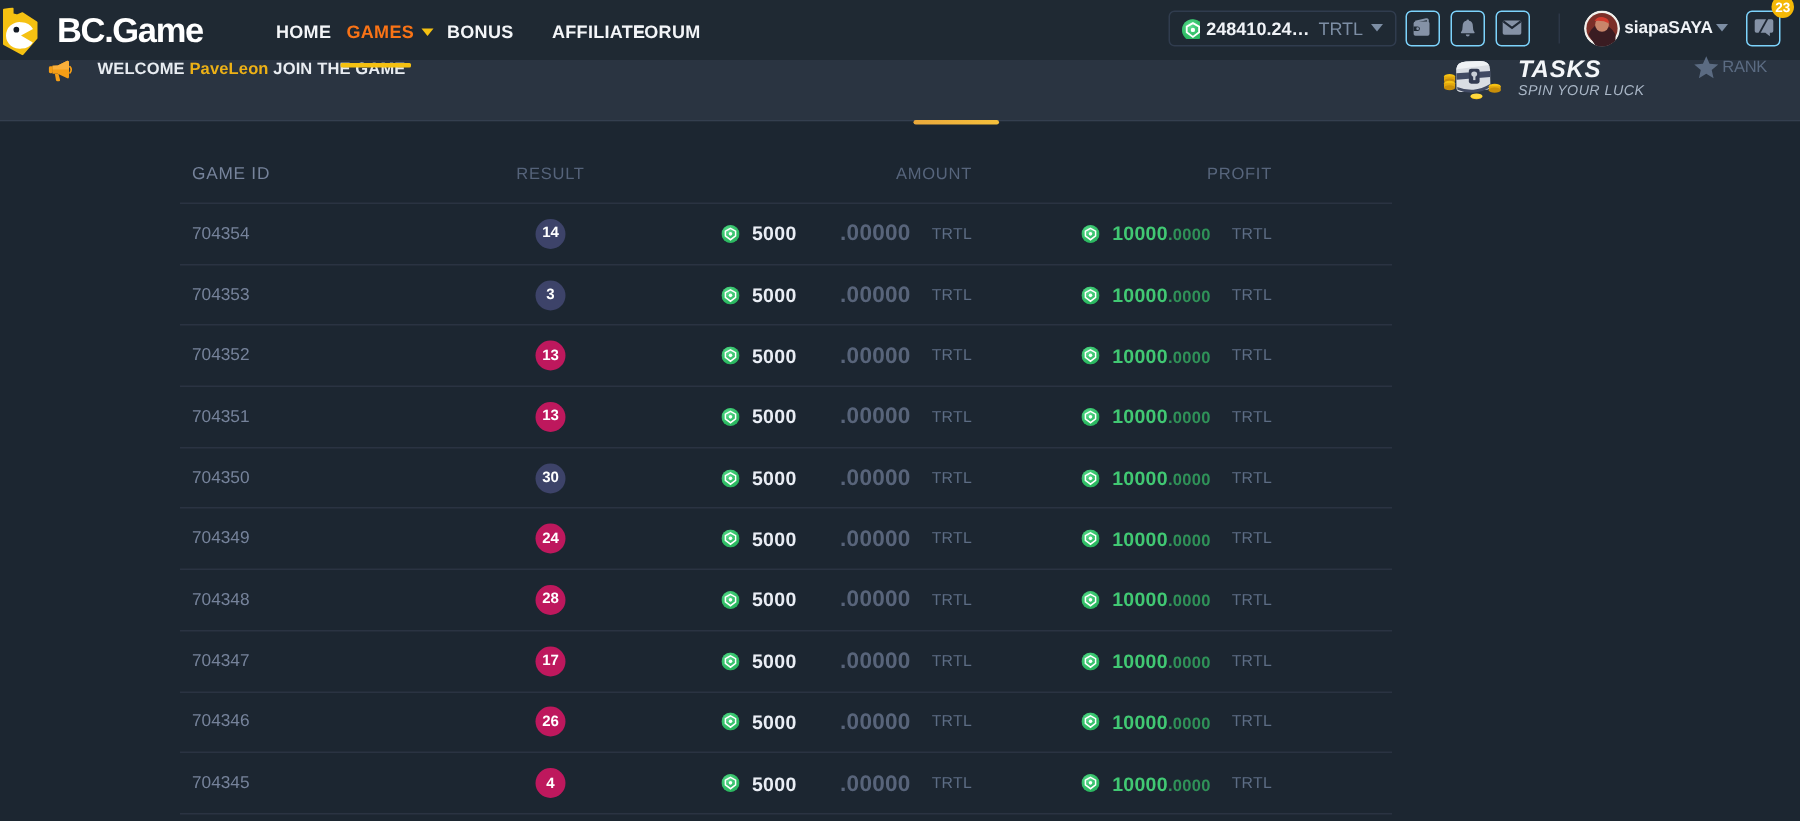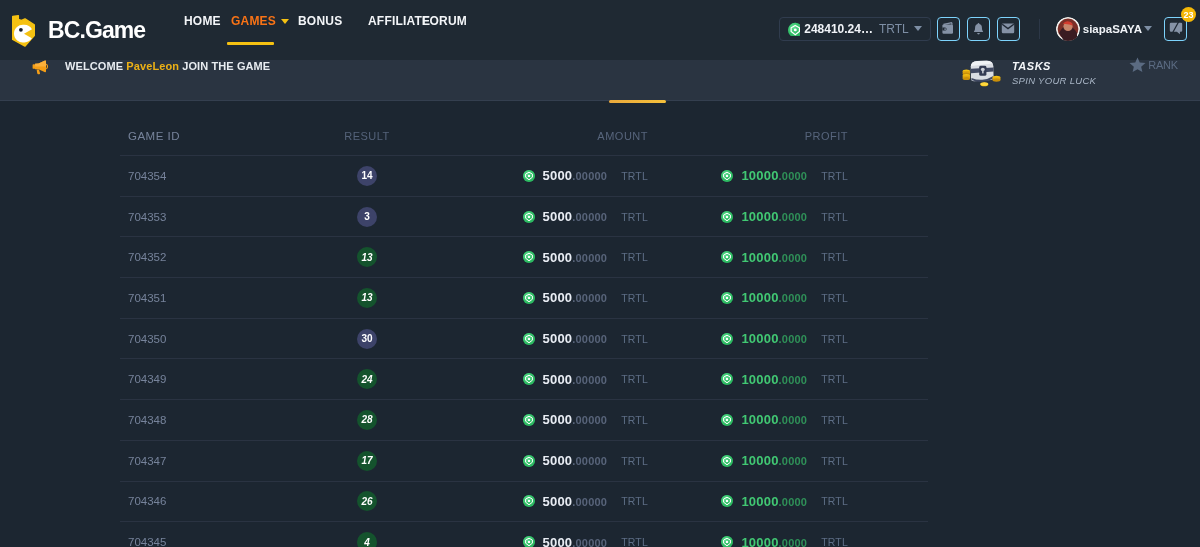--- a/index.html
+++ b/index.html
@@ -5,23 +5,23 @@
   * { margin:0; padding:0; box-sizing:border-box; }
   html,body { width:1200px; height:547px; overflow:hidden; }
   body {
     font-family:"Liberation Sans", sans-serif;
     background:#1c2631;
     color:#fff;
     -webkit-font-smoothing:antialiased;
   }
   
   .topbar {
-    height:60px; background:#1f2933;
+    height:40px; background:#1f2933;
     display:flex; align-items:center;
-    padding-left:10px; padding-right:13px;
+    padding-right:13px;
     position:relative;
   }
   .logo { display:flex; align-items:center; cursor:pointer; }
   .logo svg { display:block; }
   .logo-text { font-size:23px; font-weight:bold; color:#fff; margin-left:11px; letter-spacing:-0.9px; }
   .nav { position:absolute; left:0; top:0; height:45px; }
   .nav-item {
     position:absolute; top:0; height:45px; padding-bottom:3px; display:flex; align-items:center;
     font-size:12px; font-weight:bold; color:#f3f5f8;
     letter-spacing:0.2px; cursor:pointer; text-decoration:none; white-space:nowrap;
@@ -71,21 +71,21 @@
   
   .announce {
     height:41px; background:#2a3441; border-bottom:1px solid #343f4f;
     display:flex; align-items:flex-start;
     padding-left:32px; padding-right:22px;
   }
   .announce-text { margin-left:16px; font-size:11px; font-weight:bold; color:#e8ecf1; letter-spacing:0.1px; }
   .announce-text .hl { color:#edb116; }
   .tasks-group { margin-left:auto; display:flex; align-items:center; cursor:pointer; position:relative; top:-1px; }
   .tasks-labels { margin-left:8px; font-style:italic; }
-  .tasks-title { font-size:11px; font-weight:bold; color:#f4f6f9; letter-spacing:0.5px; line-height:13px; }
+  .tasks-title { font-size:16px; font-weight:bold; color:#f4f6f9; letter-spacing:0.5px; line-height:13px; }
   .tasks-sub { font-size:9.5px; color:#a9b6c6; letter-spacing:0.3px; line-height:11px; margin-top:2px; }
   .rank-group { display:flex; align-items:center; margin-left:33px; cursor:pointer; position:relative; top:-3px; }
   .rank-label { font-size:11px; color:#5b6b82; margin-left:2px; letter-spacing:-0.2px; }
   
   .main { position:relative; height:461px; background:#1c2631; }
   .tab-indicator {
     position:absolute; top:-1px; left:609px; width:57px; height:3px;
     background:linear-gradient(90deg,#eaa93c,#f5c03b); border-radius:2px;
   }
   .bets-table { margin-left:120px; width:808px; }
@@ -104,26 +104,26 @@
   .c-amount { flex:1 1 auto; display:flex; justify-content:flex-end; align-items:center; }
   .c-profit { flex:0 0 200px; display:flex; justify-content:flex-end; align-items:center; }
   .c-spacer { flex:0 0 80px; }
   .thead .c-result { color:#55637a; }
   .badge {
     min-width:20px; height:20px; border-radius:50%; padding:0 3px;
     display:flex; align-items:center; justify-content:center;
     font-size:10px; font-weight:bold; color:#fff;
   }
   .badge.dark { background:#3d4369; }
-  .badge.red { background:#14532d;font-style:italic; }
+  .badge.red { background:#be185d; }
   .money { display:flex; align-items:center; }
   .money svg { display:block; margin-right:8px; }
   .money .num { font-size:13px; font-weight:bold; letter-spacing:0.2px; }
   .money .num .int-w { color:#e9edf4; }
-  .money .num .dec-w { color:#58647a; font-size:11px; }
+  .money .num .dec-w { color:#58647a; font-size:15px;padding-left:29px; }
   .money .num .int-g { color:#41c873; }
   .money .num .dec-g { color:#2f9158; font-size:11px; }
   .money .cur { font-size:10.5px; color:#5d6d85; margin-left:14px; letter-spacing:0.2px; }
 </style>
 </head>
 <body>
 
 <svg width="0" height="0" style="position:absolute">
   <defs>
     <g id="trtl-coin">

